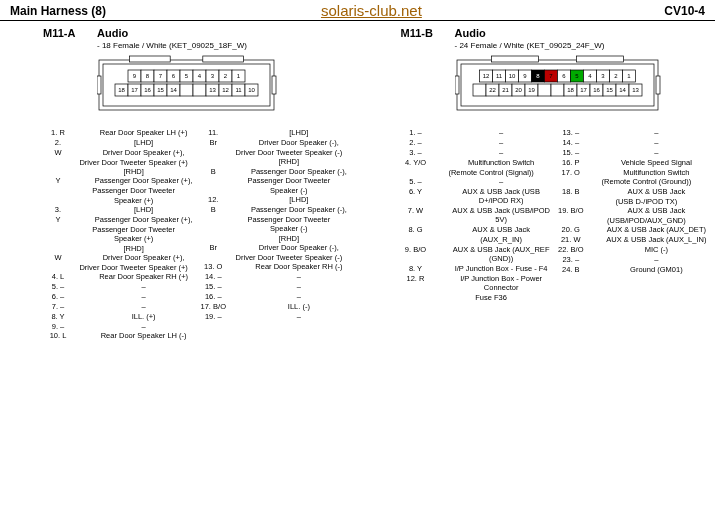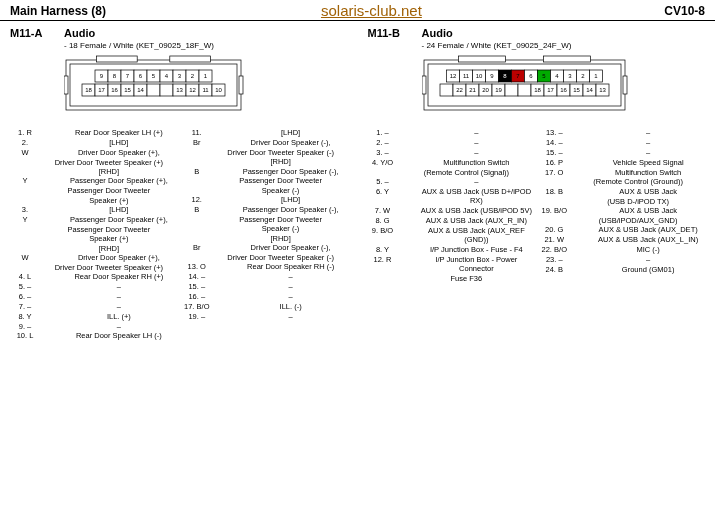--- a/index.html
+++ b/index.html
@@ -42,20 +42,21 @@
   }
   .main {
     display: flex;
     width: 100%;
     height: calc(100% - 24px);
   }
   .col {
     width: 50%;
     padding: 6px 8px 6px 10px;
     position: relative;
+    margin-left: 33px;
   }
   .col + .col {
     border-left: none;
   }
   .conn-hdr {
     display: flex;
     align-items: baseline;
     gap: 12px;
     margin-bottom: 2px;
   }
@@ -105,21 +106,21 @@
     margin-left: 30px;
     font-size: 7.5px;
   }
 </style>
 </head>
 <body>
 
 <div class="header">
   <span class="header-title">Main Harness (8)</span>
   <span class="header-site">solaris-club.net</span>
-  <span class="header-page">CV10-8</span>
+  <span class="header-page">CV10-4</span>
 </div>
 
 <div class="main">
 
   <div class="col">
     <div class="conn-hdr">
       <span class="conn-id">M11-A</span>
       <span class="conn-name">Audio</span>
     </div>
     <div class="conn-sub">- 18 Female / White (KET_09025_18F_W)</div>

